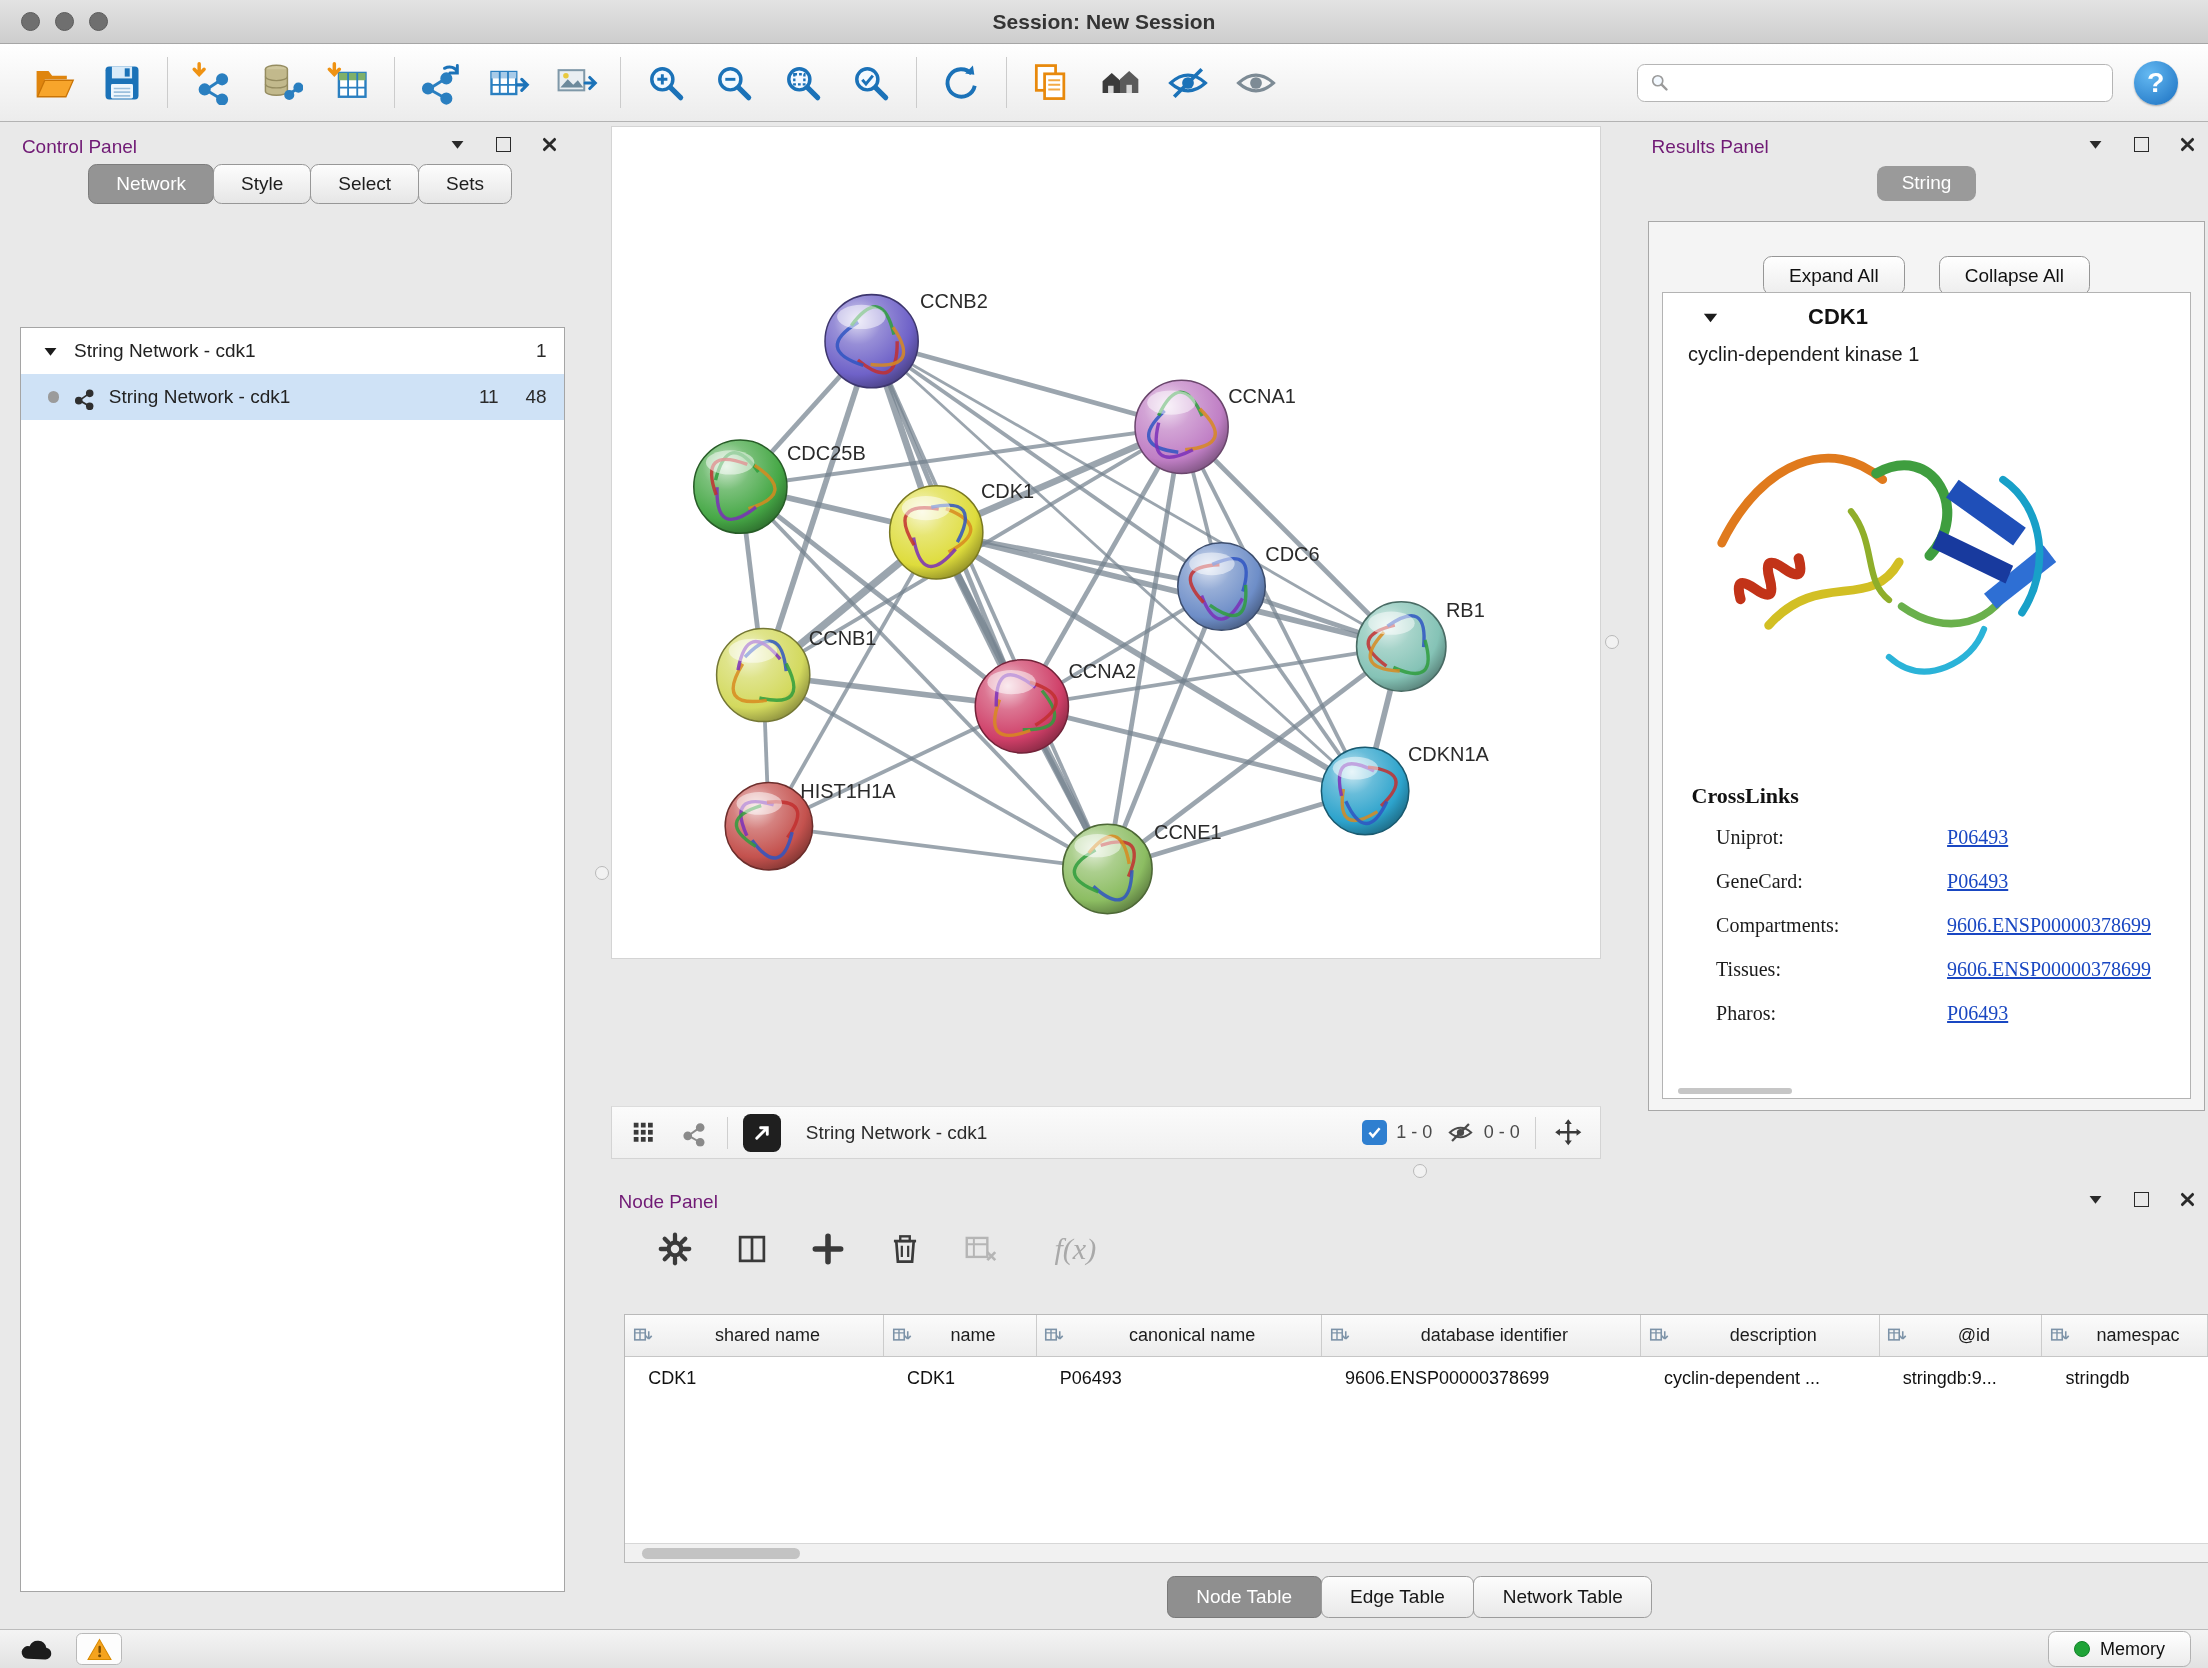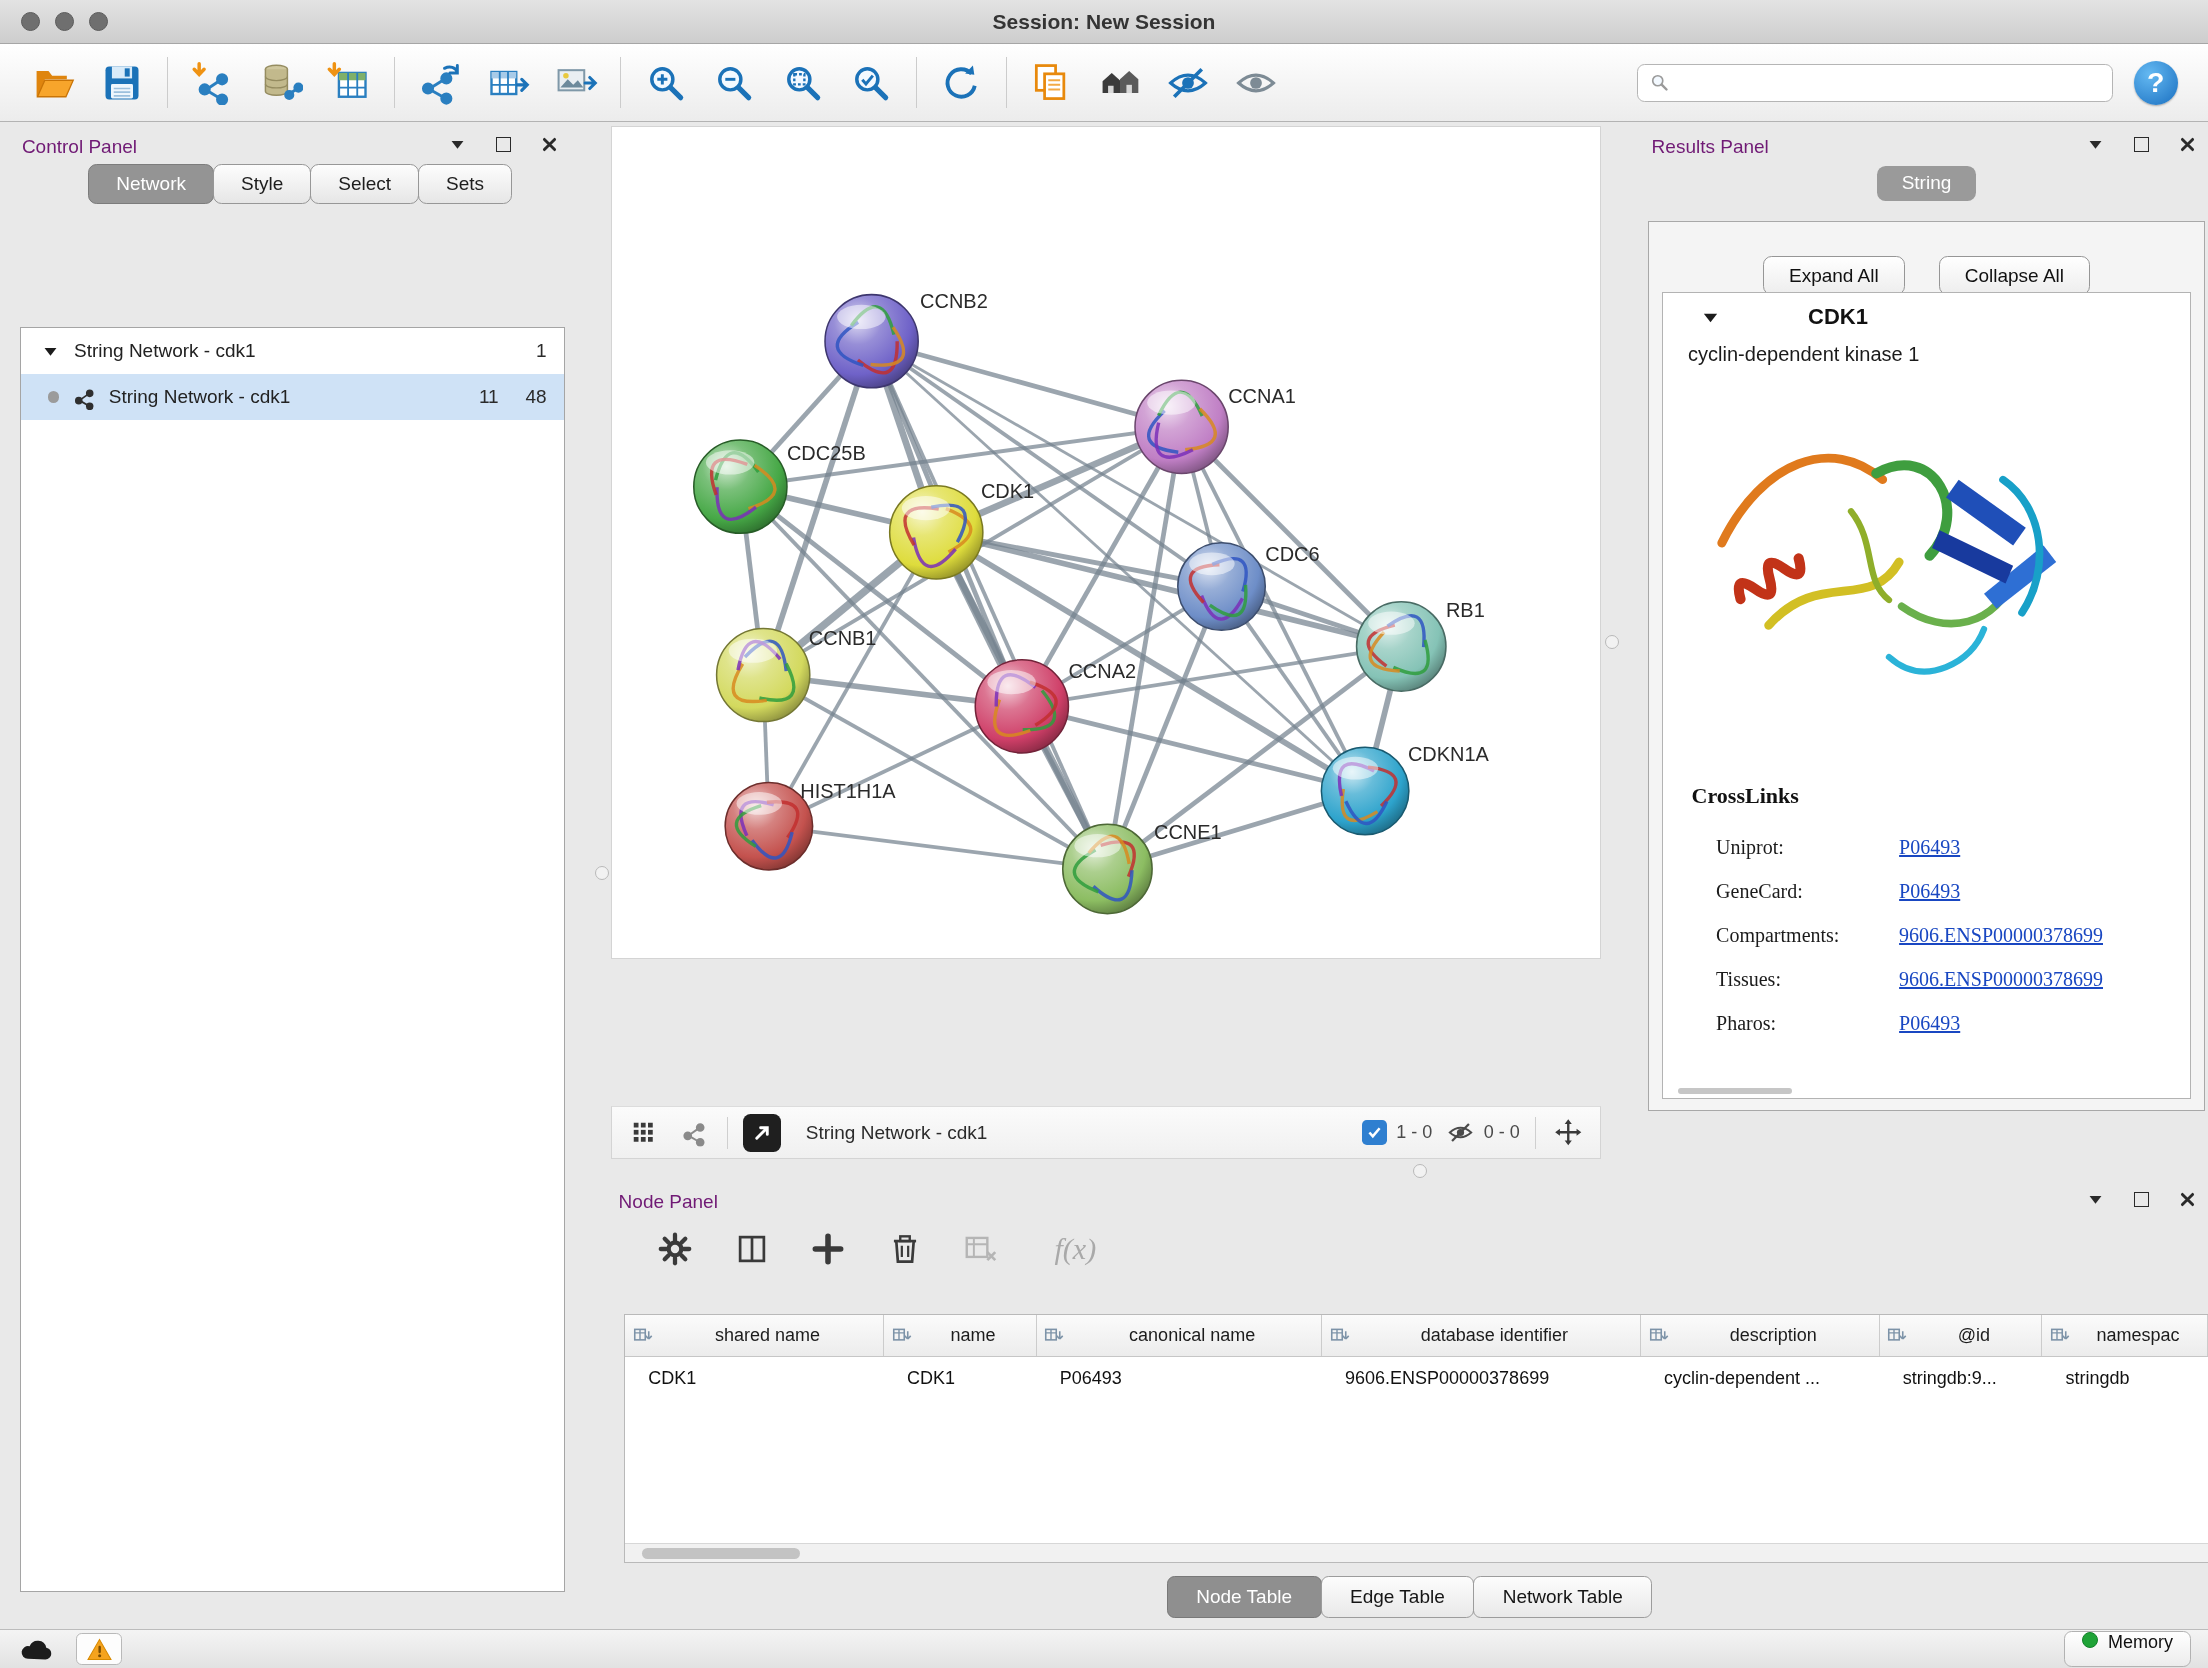--- a/index.html
+++ b/index.html
@@ -77,21 +77,21 @@
   .rp-btns{display:flex;justify-content:center;gap:34px;margin-top:13.3px;}
   .rp-btn{background:linear-gradient(#ffffff,#ededed);border:1px solid #969696;border-radius:8.6px;
     font-size:19px;padding:7.6px 25px;cursor:pointer;color:#111;margin-top:21px;}
   .rp-inner{position:absolute;left:13.3px;right:13.3px;top:70px;bottom:11.4px;background:#ffffff;border:1px solid #b3b3b3;overflow:hidden;}
   .rp-prot-head{height:48px;display:flex;align-items:center;padding:0 0 0 38px;}
   .rp-prot-head .tri{width:19px;height:19px;color:#1c1c1c;}
   .rp-prot-name{font-size:22px;font-weight:bold;margin-left:88px;color:#111;}
   .rp-desc{font-size:20px;color:#1b1b1b;padding:1.9px 0 0 25px;}
   .rp-image{margin:25px 0 0 36px;}
   .rp-xl-title{font-family:"Liberation Serif",serif;font-weight:bold;font-size:22px;color:#111;margin:28.5px 0 5.7px 28.5px;}
-  .rp-xl-row{display:flex;align-items:flex-end;height:44px;padding-left:53px;font-family:"Liberation Serif",serif;font-size:20px;}
+  .rp-xl-row{display:flex;align-items:center;height:44px;padding-left:53px;font-family:"Liberation Serif",serif;font-size:20px;gap:48px;}
   .rp-xl-label{width:183px;color:#1b1b1b;}
   .rp-xl-link{color:#1947c2;text-decoration:underline;cursor:pointer;}
   .rp-scrollhint{position:absolute;left:15px;bottom:3.8px;width:114px;height:5.7px;border-radius:2.9px;background:#c6c6c6;}
   
   #table-panel{position:absolute;left:611px;top:1177px;width:1598px;height:453px;}
   .tp-toolbar{display:flex;align-items:center;gap:28.5px;padding:9.5px 0 0 40px;height:63px;}
   .tp-ic{width:48px;height:48px;display:flex;align-items:center;justify-content:center;color:#3a3a3a;cursor:pointer;}
   .tp-ic svg{width:38px;height:38px;}
   .tp-ic.disabled{color:#b5b5b5;cursor:default;}
   .tp-fx{font-family:"Liberation Serif",serif;font-style:italic;font-size:30px;color:#a9a9a9;margin-left:21px;cursor:pointer;}
@@ -109,21 +109,21 @@
   .tp-tab{height:42px;padding:0 28.5px;display:flex;align-items:center;font-size:19px;border:1px solid #9c9c9c;
     background:linear-gradient(#fdfdfd,#e9e9e9);margin-left:-1px;cursor:pointer;border-radius:7.6px;color:#151515;}
   .tp-tab.selected{background:#8f8f8f;color:#fff;border-color:#787878;}
   
   #status-bar{position:absolute;left:0;bottom:0;width:2208px;height:39px;background:linear-gradient(#f4f4f4,#e2e2e2);
     border-top:1px solid #bcbcbc;display:flex;align-items:center;padding:0 17px;gap:21px;}
   .sb-cloud{width:38px;height:28.5px;color:#1c1c1c;cursor:pointer;}
   .sb-warnbtn{width:46px;height:32px;border:1px solid #b9b9b9;border-radius:5.7px;background:#fdfdfd;
     display:flex;align-items:center;justify-content:center;cursor:pointer;}
   .sb-memory{margin-left:auto;height:36px;border:1px solid #b2b2b2;border-radius:7.6px;background:linear-gradient(#ffffff,#ececec);
-    display:flex;gap:9.5px;padding:0 17px;font-size:18px;cursor:pointer;color:#111;}
+    display:flex;align-items:center;gap:9.5px;padding:0 25px;font-size:18px;cursor:pointer;color:#111;}
   .mem-dot{width:16px;height:16px;border-radius:50%;background:#1fa337;border:1px solid #13822a;}
   svg.defs-store{position:absolute;width:0;height:0;}
 </style>
 </head>
 <body>
 
 <svg class="defs-store" xmlns="http://www.w3.org/2000/svg">
   <defs>
     <symbol id="sym-tri-down" viewBox="0 0 20 20">
         <path d="M3 6h14l-7 9z" fill="currentColor"></path>

